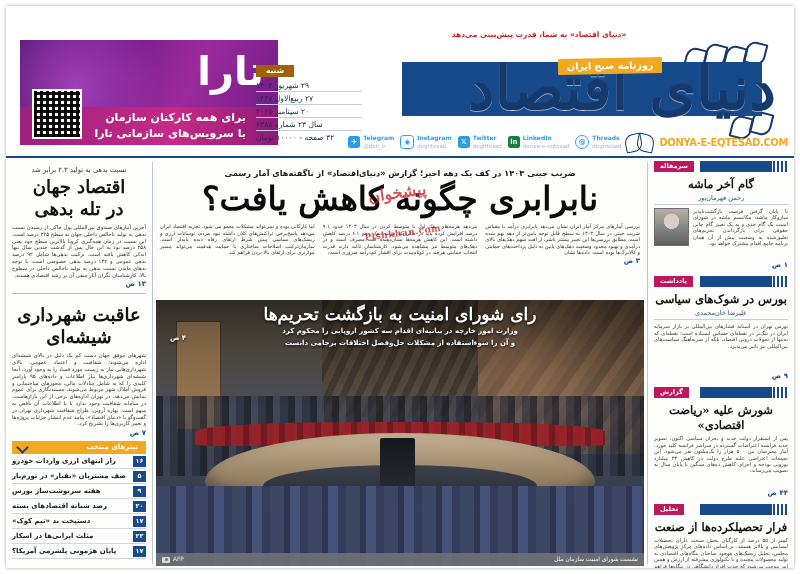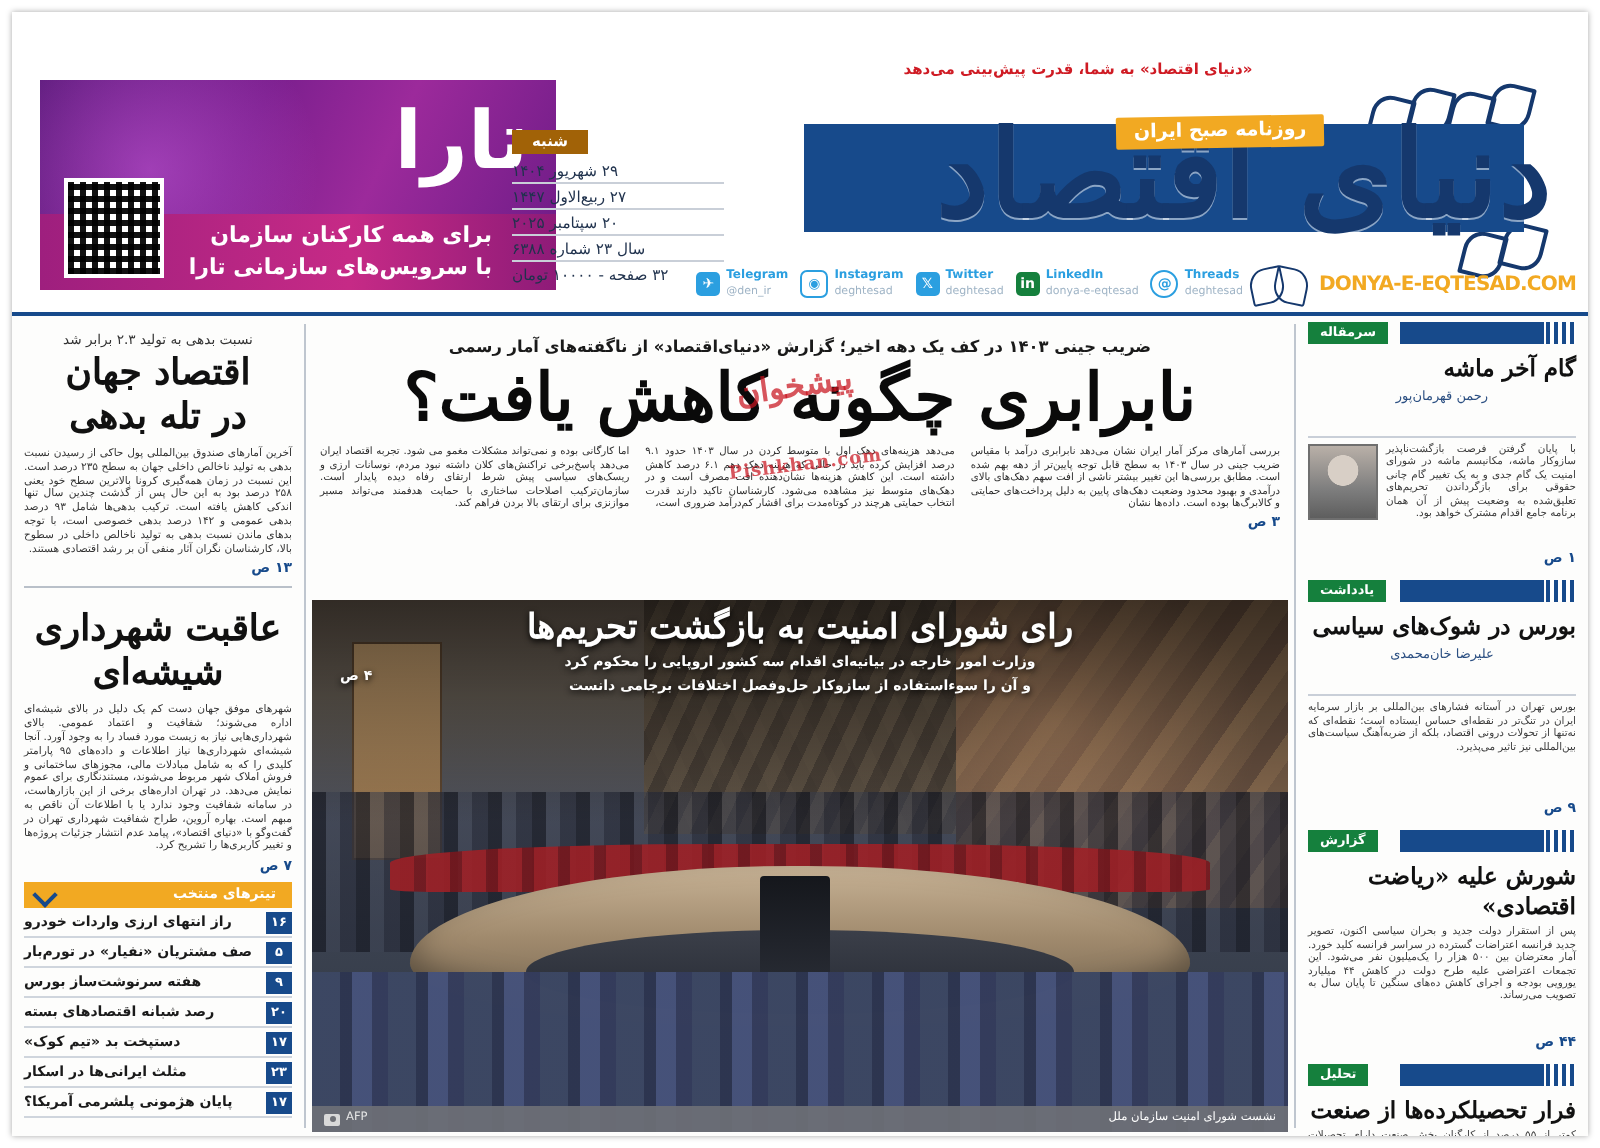--- a/index.html
+++ b/index.html
@@ -162,34 +162,34 @@
   .vsep.l{left:146px;}
 
   
   .sb-item{margin-bottom:6px;direction:rtl;}
   .sb-head{position:relative;height:13px;margin-bottom:4px;}
   .sb-head .bar{
     position:absolute;right:16px;left:46px;top:1px;height:11px;background:#174a8b;
   }
   .sb-head .tag{
     position:absolute;left:0;top:1px;height:11px;line-height:11px;
-    background:#15803d;color:#fff;font-size:6.5px;font-weight:bold;
+    background:#be185d;color:#fff;font-size:6.5px;font-weight:bold;
     padding:0 6px;white-space:nowrap;
   }
   .sb-head .wave{
     position:absolute;right:0;top:1px;width:15px;height:11px;
     background:repeating-linear-gradient(90deg,#174a8b 0 2px,#fff 2px 4px);
   }
   .sb-title{
-    font-size:11.5px;font-weight:bold;color:#111;line-height:15px;
+    font-size:11.5px;font-weight:bold;color:#111;text-align:center;line-height:15px;
     margin:1px 0 2px;font-family:"DejaVu Serif","Liberation Serif",serif;
   }
   .sb-author{
     font-size:6.5px;color:#2b4f82;text-align:center;
-    border-bottom:1px solid #c9cfd8;padding-bottom:16px;margin-bottom:3px;
+    border-bottom:1px solid #c9cfd8;padding-bottom:2px;margin-bottom:3px;
   }
   .sb-body{position:relative;min-height:34px;}
   .sb-portrait{
     float:left;width:33px;height:36px;margin:0 4px 2px 0;
     background:#8a8a8a;border:1px solid #6f6f6f;
     background-image:radial-gradient(circle at 50% 34%,#d8cfc6 0 26%,rgba(0,0,0,0) 27%),
       linear-gradient(180deg,#b9b0a8 0%,#7e7e7e 60%,#5e5e5e 100%);
   }
   .sb-lines{font-size:5.2px;line-height:6.4px;color:#3a3a3a;text-align:justify;}
   .sb-lines p{margin:0;}
@@ -565,21 +565,21 @@
         <div class="redseats"></div>
         <div class="table"></div>
         <div class="tablehole"></div>
         <div class="camera"></div>
         <div class="seatrow"></div>
         <div class="shade"></div>
 
         <div class="photo-head">
           <div class="t">رای شورای امنیت به بازگشت تحریم‌ها</div>
           <div class="s">وزارت امور خارجه در بیانیه‌ای اقدام سه کشور اروپایی را محکوم کرد</div>
-          <div class="s">و آن را سوءاستفاده از سازوکار حل‌وفصل اختلافات برجامی دانست</div>
+          <div class="s">و آن را سوءاستفاده از مشکلات حل‌وفصل اختلافات برجامی دانست</div>
           <div class="pg">۴ ص</div>
         </div>
 
         <div class="cap">
           <div class="r">نشست شورای امنیت سازمان ملل</div>
           <div class="l">
             <span class="cam"></span>
             <span>AFP</span>
           </div>
         </div>

